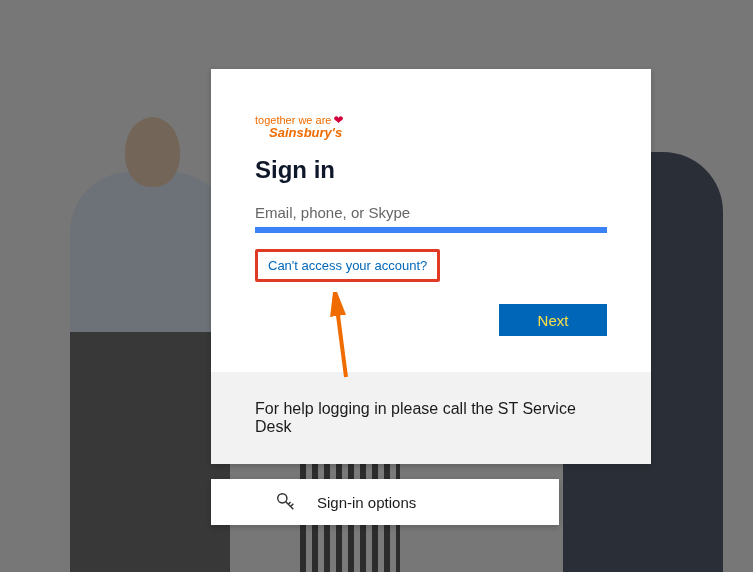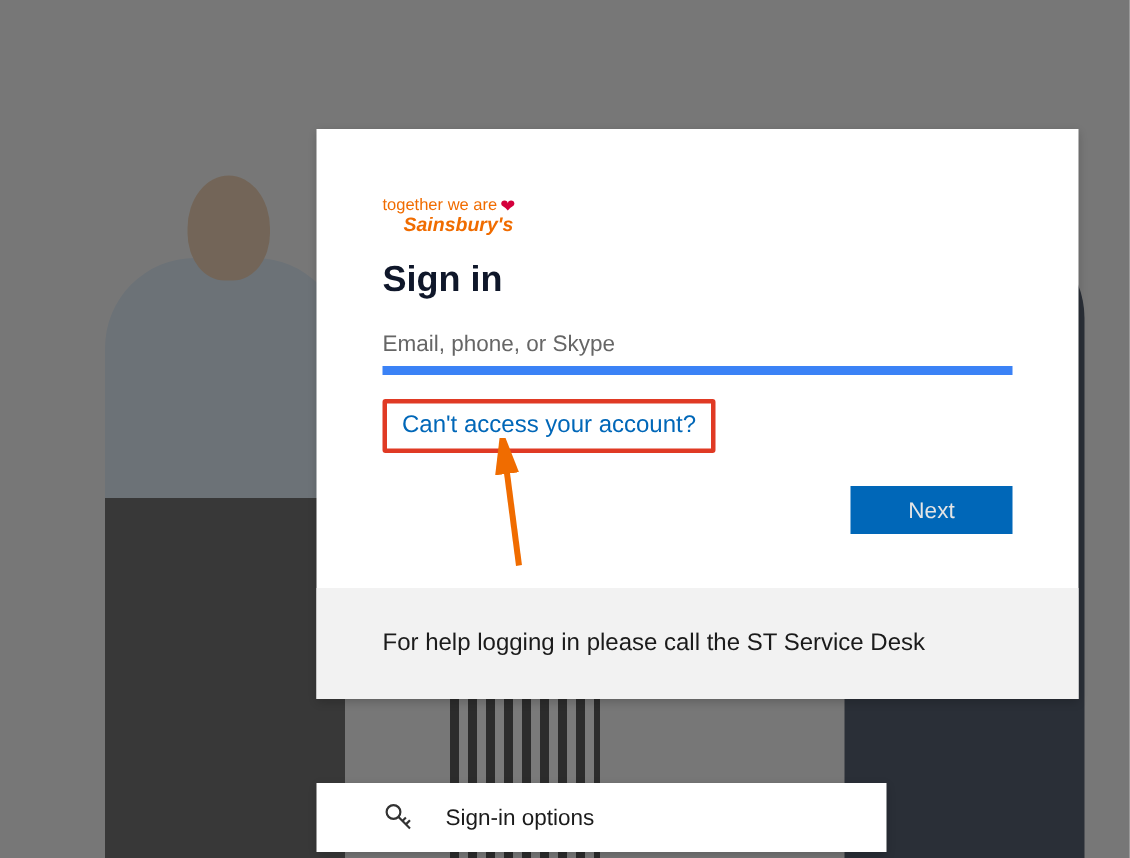--- a/index.html
+++ b/index.html
@@ -7,22 +7,22 @@
   body { position: relative; background: #e6e6e6; }
   .overlay { position: absolute; inset: 0; background: rgba(60,60,60,0.65); }
   
   .person { position: absolute; bottom: 0; background: #999; border-radius: 60px 60px 0 0; }
   .p1 { left: 70px; width: 160px; height: 400px; background: linear-gradient(#c5d6e6 40%, #333 40%); }
   .p1::before { content:""; position:absolute; top:-55px; left:55px; width:55px; height:70px; background:#d9b38c; border-radius:50% 50% 45% 45%; }
   .p2 { left: 300px; width: 100px; height: 420px; background: repeating-linear-gradient(90deg,#111 0 6px,#eee 6px 12px); top:auto; }
   .p3 { right: 30px; width: 160px; height: 420px; background:#0a1830; }
   .dialog {
     position: absolute;
-    left: 211px; top: 86px;
-    width: 508px;
+    left: 211px; top: 69px;
+    width: 440px;
     background: #fff;
     box-shadow: 0 2px 6px rgba(0,0,0,0.2);
   }
   .dialog-inner { padding: 44px 44px 0 44px; }
   .logo { margin-bottom: 16px; }
   .logo-top { font-size: 11px; color: #f06c00; display: flex; align-items: center; gap: 2px; }
   .heart { color: #d4003c; font-size: 12px; }
   .logo-main { font-size: 13px; color: #f06c00; font-weight: 600; margin-left: 14px; margin-top: -2px; font-style: italic; }
   .title { font-size: 24px; font-weight: 600; color: #0f172a; margin-bottom: 14px; }
   .input-line {
@@ -32,61 +32,60 @@
     font-size: 15px;
     padding: 6px 0;
     outline: none;
     color: #333;
     background: transparent;
   }
   .input-line::placeholder { color: #666; }
   .link-row { margin-top: 16px; }
   .access-link {
     display: inline-block;
-    font-size: 16px;
+    font-size: 13px;
     color: #0067b8;
     cursor: pointer;
     padding: 4px 6px;
   }
   .highlight-box {
     border: 3px solid #e03a24;
     border-radius: 2px;
     display: inline-block;
     padding: 2px 4px;
   }
   .btn-row { display: flex; justify-content: flex-end; margin-top: 22px; margin-bottom: 36px; }
   .next-btn {
     background: #0067b8;
-    color: #e5e5e5;
+    color: #fde047;
     border: none;
     min-width: 108px;
     height: 32px;
     font-size: 15px;
     cursor: pointer;
   }
   .help-banner {
     background: #f2f2f2;
     padding: 28px 44px;
     font-size: 16px;
     color: #1b1b1b;
   }
   .signin-options {
     position: absolute;
     left: 211px; top: 479px;
-    width: 380px;
+    width: 348px;
     background: #fff;
     box-shadow: 0 2px 6px rgba(0,0,0,0.2);
-    padding: 12px 44px;
+    padding: 12px 64px;
     display: flex;
     align-items: center;
     gap: 20px;
     cursor: pointer;
     font-size: 15px;
     color: #1b1b1b;
-    margin-top: 43px;
   }
   .key-icon { width: 22px; height: 22px; flex-shrink: 0; }
   
   .arrow {
     position: absolute;
     left: 326px; top: 292px;
     width: 30px; height: 90px;
     pointer-events: none;
   }
 </style>

